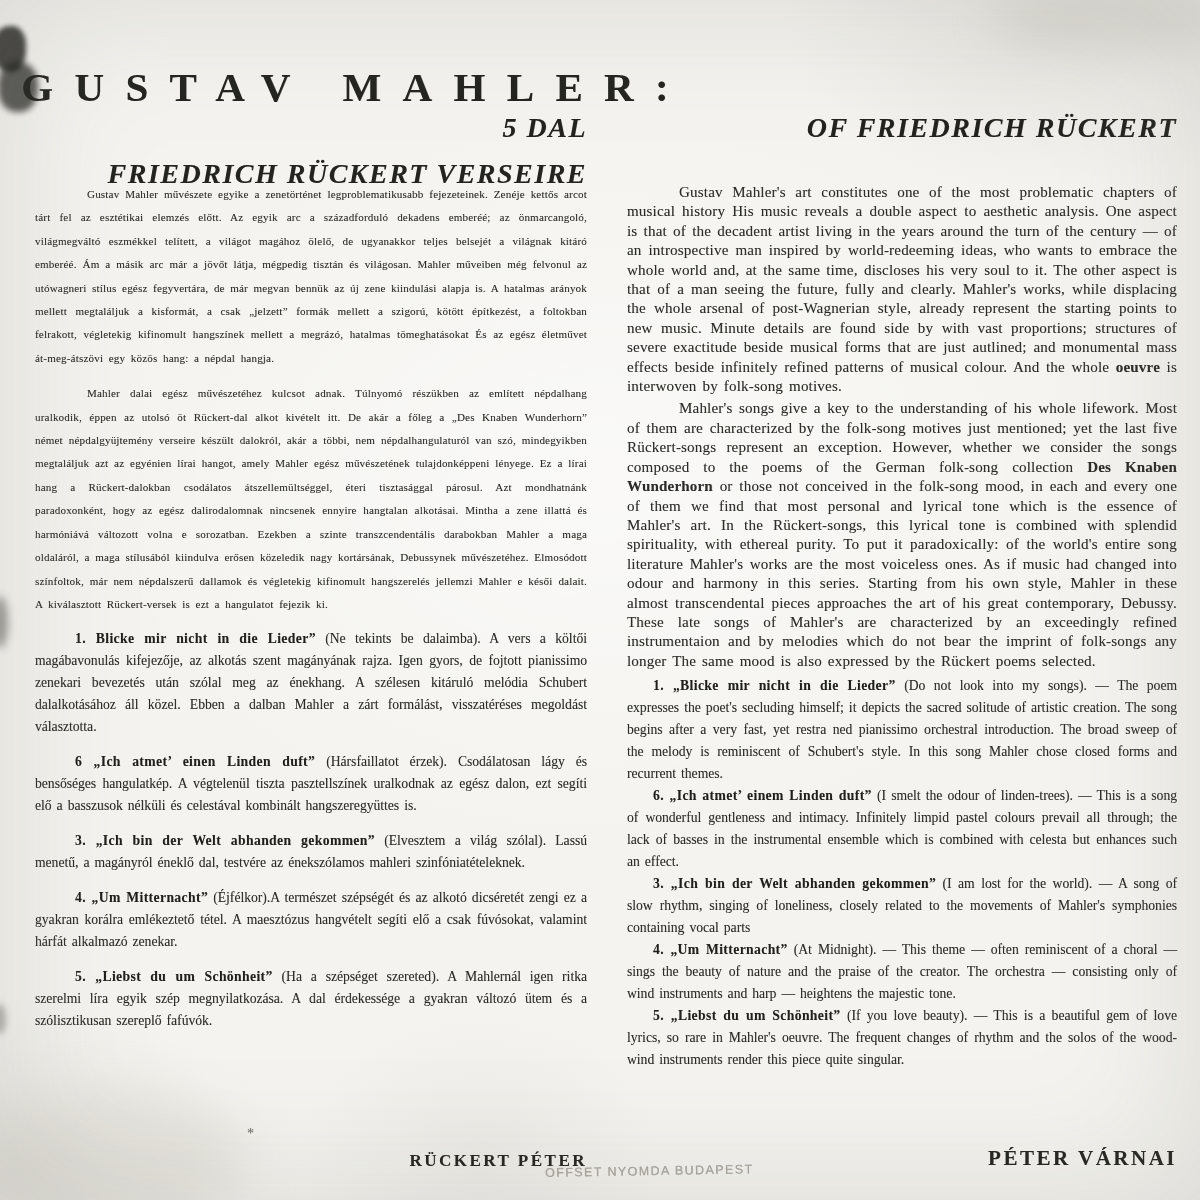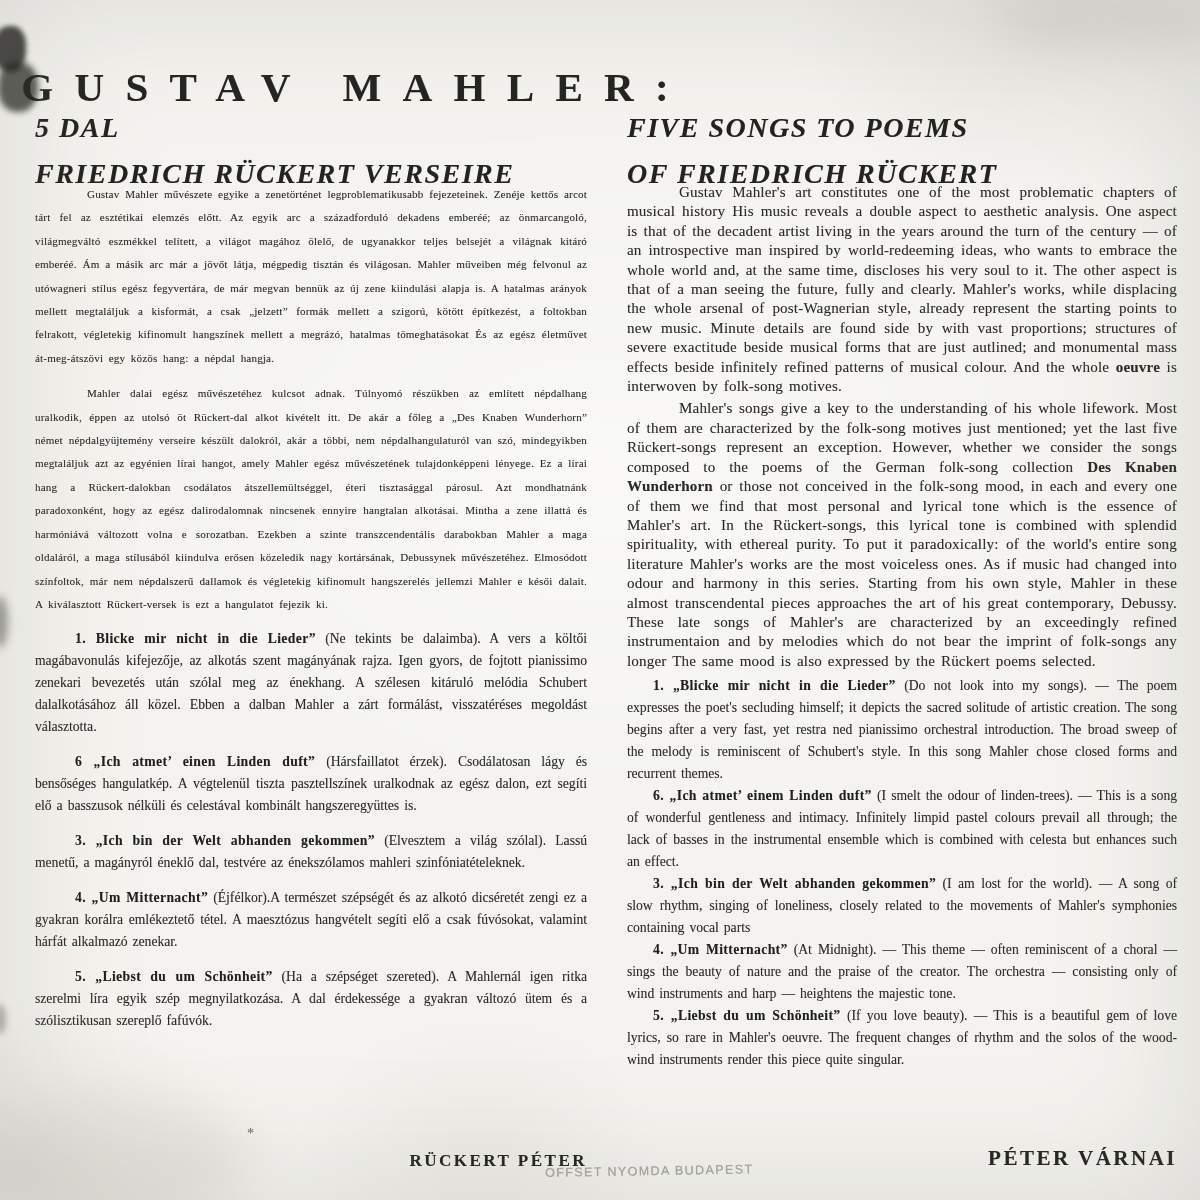--- a/index.html
+++ b/index.html
@@ -15,21 +15,21 @@
     font-family:"Liberation Serif", serif;
   }
   .page::after{content:"";position:absolute;inset:0;pointer-events:none;
     box-shadow:inset 0 0 140px rgba(125,122,112,.22);}
   .ink{text-shadow:.3px .3px 0 rgba(38,38,32,.28);}
 
   .main-title{position:absolute;top:36px;left:0;width:100%;
     font-weight:700;font-size:41px;letter-spacing:.52em;text-indent:.52em;color:#23231f;}
 
   .col-heading{position:absolute;font-style:italic;font-weight:700;font-size:28px;
-    line-height:46px;letter-spacing:1.5px;text-align:left;color:#23231f;white-space:nowrap;}
+    line-height:46px;letter-spacing:1.5px;text-align:right;color:#23231f;white-space:nowrap;}
   .col-heading.hleft{top:82px;left:35px;width:552px;}
   .col-heading.hright{top:82px;left:627px;width:550px;}
   .col-heading .hline{display:block;}
 
   .col{position:absolute;top:183px;text-align:justify;}
   .col.cleft{left:35px;width:552px;}
   .col.cright{left:627px;width:550px;}
 
   .body-para{font-size:11px;line-height:23.4px;word-spacing:2.6px;letter-spacing:.2px;
     margin:0 0 12px;text-indent:52px;}
@@ -71,21 +71,20 @@
   <div class="smudge sm6"></div>
 
   <h1 class="main-title">GUSTAV MAHLER:</h1>
 
   <h2 class="col-heading hleft">
     <span class="hline">5 DAL</span>
     <span class="hline">FRIEDRICH RÜCKERT VERSEIRE</span>
   </h2>
 
   <h2 class="col-heading hright">
-    <span class="hline">FIVE SONGS TO POEMS</span>
     <span class="hline">OF FRIEDRICH RÜCKERT</span>
   </h2>
 
   <div class="col cleft">
     <p class="body-para">Gustav Mahler művészete egyike a zenetörténet legproblematikusabb fejezeteinek. Zenéje kettős arcot tárt fel az esztétikai elemzés előtt. Az egyik arc a századforduló dekadens emberéé; az önmarcangoló, világmegváltó eszmékkel telített, a világot magához ölelő, de ugyanakkor teljes belsejét a világnak kitáró emberéé. Ám a másik arc már a jövőt látja, mégpedig tisztán és világosan. Mahler műveiben még felvonul az utówagneri stílus egész fegyvertára, de már megvan bennük az új zene kiindulási alapja is. A hatalmas arányok mellett megtaláljuk a kisformát, a csak „jelzett” formák mellett a szigorú, kötött építkezést, a foltokban felrakott, végletekig kifinomult hangszínek mellett a megrázó, hatalmas tömeghatásokat És az egész életművet át-meg-átszövi egy közös hang: a népdal hangja.</p>
     <p class="body-para">Mahler dalai egész művészetéhez kulcsot adnak. Túlnyomó részükben az említett népdalhang uralkodik, éppen az utolsó öt Rückert-dal alkot kivételt itt. De akár a főleg a „Des Knaben Wunderhorn” német népdalgyüjtemény verseire készült dalokról, akár a többi, nem népdalhangulaturól van szó, mindegyikben megtaláljuk azt az egyénien lírai hangot, amely Mahler egész művészetének tulajdonképpeni lényege. Ez a lírai hang a Rückert-dalokban csodálatos átszellemültséggel, éteri tisztasággal párosul. Azt mondhatnánk paradoxonként, hogy az egész dalirodalomnak nincsenek ennyire hangtalan alkotásai. Mintha a zene illattá és harmóniává változott volna e sorozatban. Ezekben a szinte transzcendentális darabokban Mahler a maga oldaláról, a maga stílusából kiindulva erősen közeledik nagy kortársának, Debussynek művészetéhez. Elmosódott színfoltok, már nem népdalszerű dallamok és végletekig kifinomult hangszerelés jellemzi Mahler e késői dalait. A kiválasztott Rückert-versek is ezt a hangulatot fejezik ki.</p>
     <div class="songs">
       <p class="song"><b>1. Blicke mir nicht in die Lieder”</b> <span>(Ne tekints be dalaimba). A vers a költői magábavonulás kifejezője, az alkotás szent magányának rajza. Igen gyors, de fojtott pianissimo zenekari bevezetés után szólal meg az énekhang. A szélesen kitáruló melódia Schubert dalalkotásához áll közel. Ebben a dalban Mahler a zárt formálást, visszatéréses megoldást választotta.</span></p>
       <p class="song"><b>6 „Ich atmet’ einen Linden duft”</b> <span>(Hársfaillatot érzek). Csodálatosan lágy és bensőséges hangulatkép. A végtelenül tiszta pasztellszínek uralkodnak az egész dalon, ezt segíti elő a basszusok nélküli és celestával kombinált hangszeregyüttes is.</span></p>
       <p class="song"><b>3. „Ich bin der Welt abhanden gekommen”</b> <span>(Elvesztem a világ szólal). Lassú menetű, a magányról éneklő dal, testvére az énekszólamos mahleri szinfóniatételeknek.</span></p>

